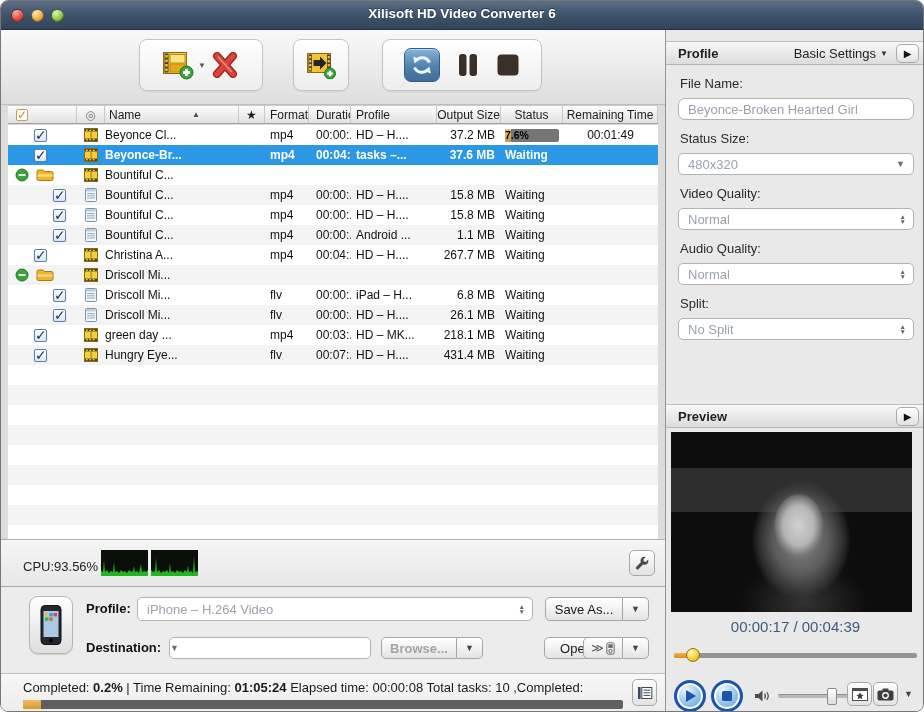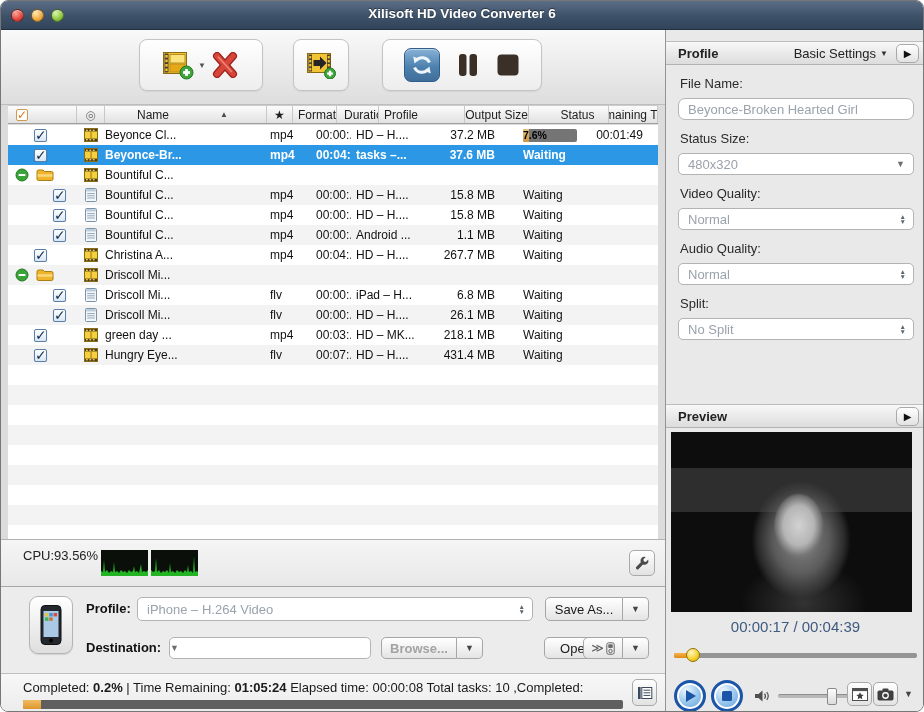--- a/index.html
+++ b/index.html
@@ -33,41 +33,41 @@
   .trow.selected{background:#2b97e5;color:#fff;font-weight:bold;}
   .c{display:flex;align-items:center;overflow:hidden;white-space:nowrap;}
   .c-check{width:69px;}
   .c-type{width:28px;justify-content:center;}
   .c-name{width:134px;position:relative;}
   .c-star{width:26px;justify-content:center;}
   .c-format{width:44px;padding-left:5px;}
   .c-dur{width:42px;padding-left:7px;}
   .c-prof{width:86px;padding-left:5px;}
   .c-out{width:64px;justify-content:flex-end;padding-right:6px;}
-  .c-stat{width:62px;padding-left:4px;margin-left:18px;}
+  .c-stat{width:62px;padding-left:4px;}
   .c-rem{flex:1;justify-content:center;}
-  .thead .c-name{padding-left:4px;margin-left:28px;}
+  .thead .c-name{padding-left:4px;}
   .thead .c-out{justify-content:center;padding-right:0;}
   .thead .c-stat{justify-content:center;padding-left:0;}
   .sortasc{position:absolute;right:38px;font-size:8px;color:#4a4a4a;}
   .hcb{width:12px;height:12px;margin-left:8px;border:1px solid #cf9a52;border-radius:2px;background:#fff;color:#e2731c;font-size:12px;line-height:10px;text-align:center;font-weight:bold;overflow:visible;}
   .hcb::before{content:"\2713";}
   .disc{font-size:12px;color:#6f6f6f;}
   .cb{display:inline-block;width:13px;height:13px;border:1px solid #5b7fa6;border-radius:2px;background:linear-gradient(#ffffff,#d8e6f4);color:#13314f;font-size:14px;line-height:10px;text-align:center;font-weight:bold;box-shadow:0 1px 1px rgba(0,0,0,.25);overflow:visible;}
   .cb::before{content:"\2713";}
   .cb.d0{margin-left:26px;}
   .cb.d1{margin-left:45px;}
   .collapse{margin-left:7px;display:flex;}
   .foldericon{margin-left:7px;display:flex;}
   .prog{position:relative;width:54px;height:13px;background:#757575;border-radius:2px;overflow:hidden;display:block;}
   .prog i{position:absolute;left:0;top:0;bottom:0;background:linear-gradient(#e8c27a,#cf9740);}
   .prog b{position:absolute;left:0;right:0;top:0;font-size:10.5px;line-height:13px;color:#000;font-weight:bold;font-style:normal;}
   
   .cpu{position:absolute;top:509px;left:0;right:0;height:47px;background:linear-gradient(#f5f5f5,#e8e8e8);border-top:1px solid #b2b2b2;}
-  .cpu-label{position:absolute;left:22px;top:8px;font-size:13px;color:#222;}
+  .cpu-label{position:absolute;left:22px;top:19px;font-size:13px;color:#222;}
   .cpu-graphs{position:absolute;left:100px;top:10px;display:flex;gap:3px;}
   .toolbtn{background:linear-gradient(#ffffff,#e2e2e2);border:1px solid #a9a9a9;border-radius:5px;display:flex;align-items:center;justify-content:center;}
   .wrench{position:absolute;right:10px;top:10px;width:26px;height:26px;}
   
   .outbar{position:absolute;top:556px;left:0;right:0;height:87px;background:#ececec;border-top:1px solid #a8a8a8;font-size:13px;}
   .devicebtn{position:absolute;left:28px;top:9px;width:44px;height:58px;border:1px solid #b5b5b5;border-radius:9px;background:linear-gradient(#ffffff,#dedede);display:flex;align-items:center;justify-content:center;box-shadow:0 1px 1px rgba(0,0,0,.12);}
   .flabel{position:absolute;color:#111;font-weight:bold;font-size:13px;}
   .dd{background:#fff;border:1px solid #b3b3b3;border-radius:5px;display:flex;align-items:center;color:#9aa2ab;}
   .dd .txt{padding-left:9px;flex:1;overflow:hidden;white-space:nowrap;}
   .stepper{display:flex;flex-direction:column;align-items:center;margin-right:7px;color:#5c6670;font-size:6.5px;line-height:5px;}

